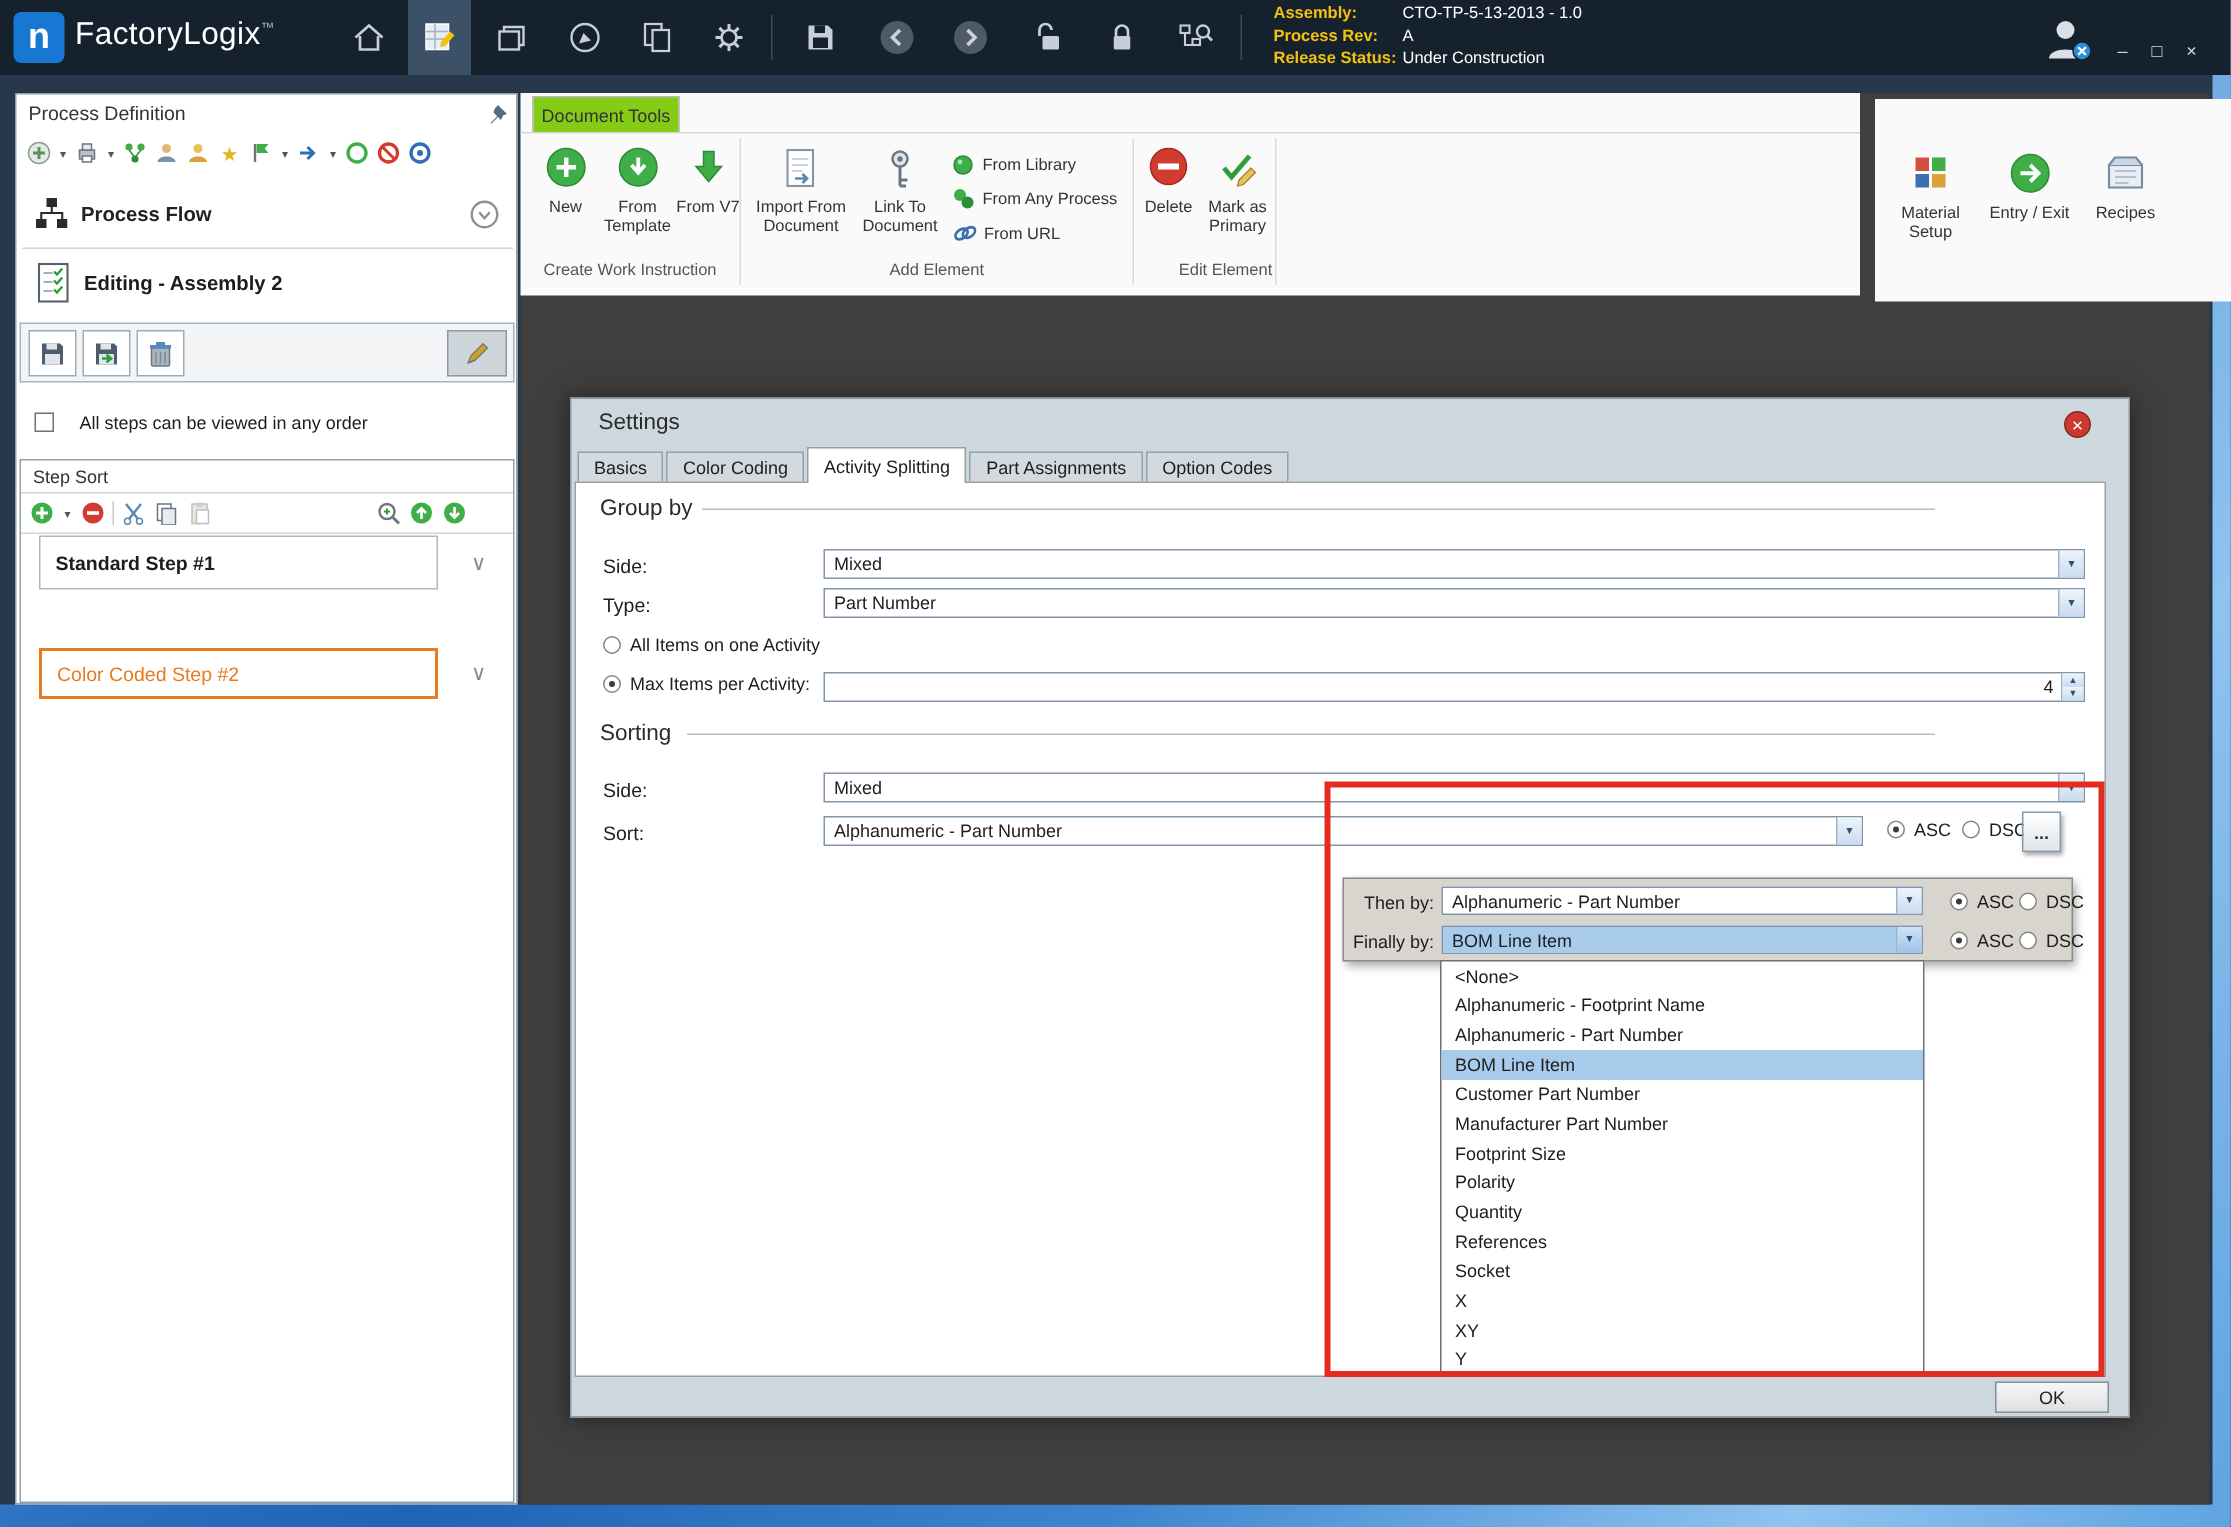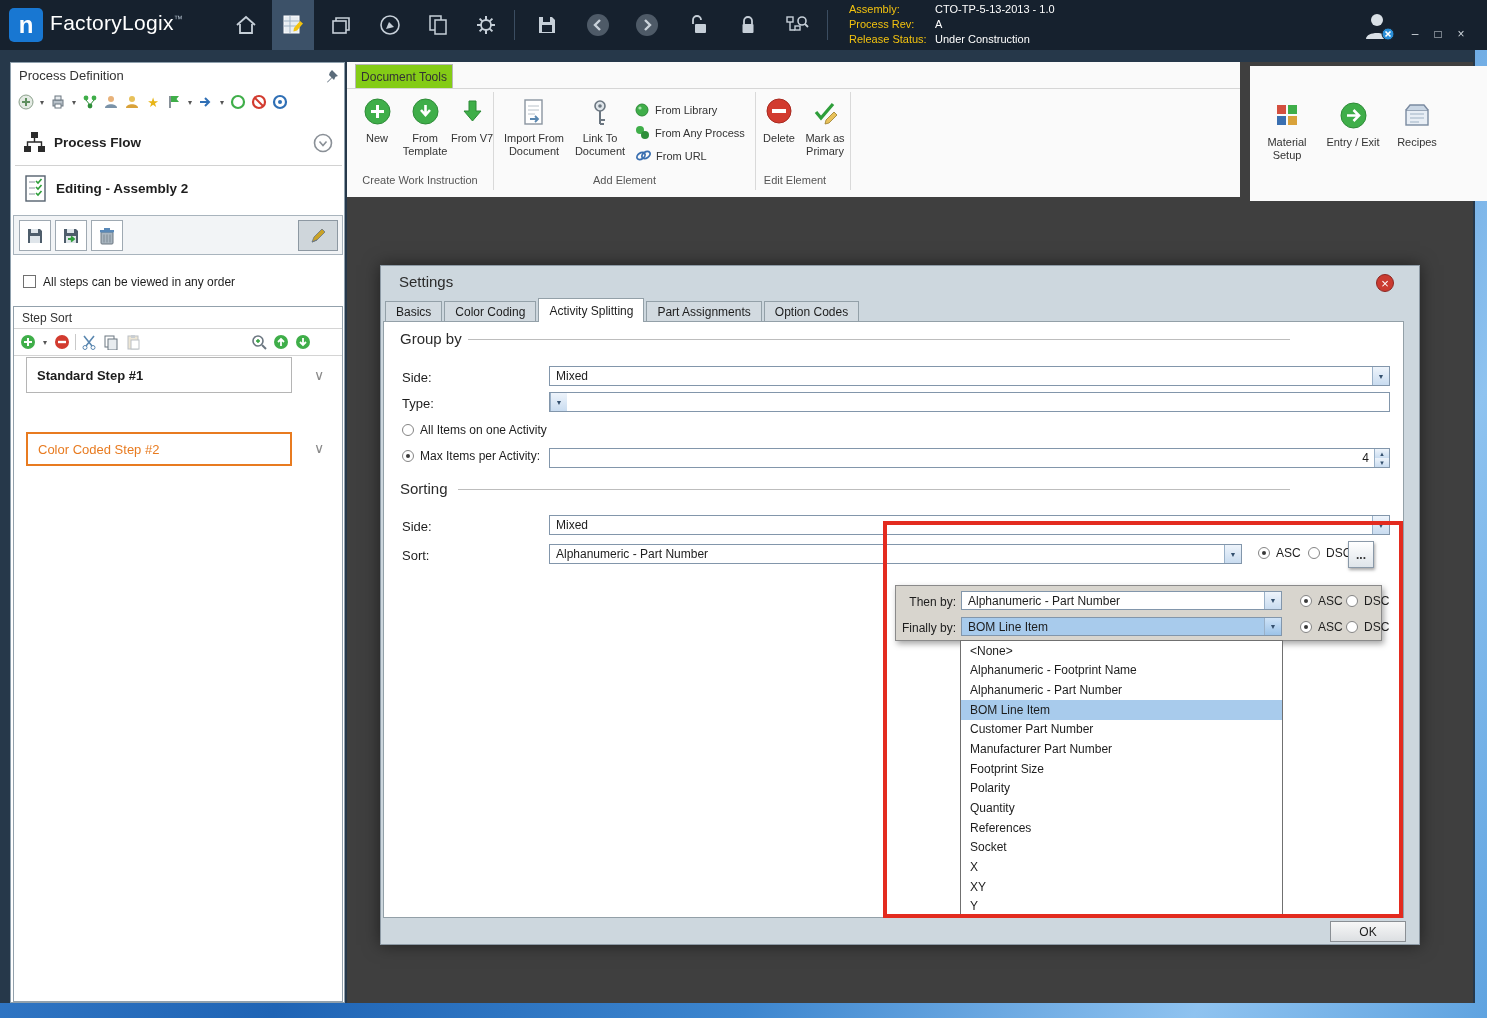--- a/index.html
+++ b/index.html
@@ -7,21 +7,21 @@
 body{background:linear-gradient(115deg,#4a90d9 0%,#1f64b5 38%,#3d86cf 62%,#8fc3f0 85%,#5fa3e0 100%)}
 .abs{position:absolute}
 
 #titlebar{position:absolute;left:0;top:0;width:1487px;height:50px;background:#16212e;z-index:20}
 #logo{position:absolute;left:9px;top:8px;width:34px;height:34px;background:#1877d2;border-radius:5px;color:#fff;font-size:24px;font-weight:bold;display:flex;align-items:center;justify-content:center}
 #appname{position:absolute;left:50px;top:11px;font-size:21px;color:#fff;letter-spacing:.3px}
 #appname sup{font-size:9px;color:#aebbc8}
 .tbi{position:absolute;top:0;width:38px;height:50px;display:flex;align-items:center;justify-content:center}
 .tbsep{position:absolute;top:10px;width:1px;height:30px;background:#3b4d61}
 .inforow{display:flex;line-height:15px}
-.inforow .lab{width:86px;color:#f2c20f;font-weight:normal;font-size:11px}
+.inforow .lab{width:86px;color:#f2c20f;font-weight:bold;font-size:11px}
 .inforow .val{color:#fff;font-size:11px;white-space:nowrap}
 .winbtn{position:absolute;top:26px;width:18px;height:16px;color:#cfd6dc;font-size:12px;display:flex;align-items:center;justify-content:center}
 
 #frame{position:absolute;left:0;top:50px;width:1475px;height:953px;background:#26384a}
 #sidebar{position:absolute;left:10px;top:62px;width:335px;height:941px;background:#fff;border:1px solid #8fa0ad;z-index:5}
 .mi{display:inline-flex;align-items:center;justify-content:center;width:18px;height:18px}
 .caret{font-size:8px;color:#555;width:8px;display:inline-flex;align-items:center;justify-content:center}
 .step{position:absolute;background:#fff;display:flex;align-items:center;padding-left:10px}
 .chev{position:absolute;color:#8a8a8a;font-size:14px}
 #canvas{position:absolute;left:347px;top:62px;width:1126px;height:941px;background:#3f3f3f;z-index:1}
@@ -311,21 +311,21 @@
         </svg>
       </div>
     <div class="abs" style="left:284px;top:4px;width:40px;height:31px;border:1px solid #8d98a2;background:#cfd6db;display:flex;align-items:center;justify-content:center">
         <svg width="18" height="18">
           <path d="M3 15l2-5 8-8 3 3-8 8z" fill="#c9a227" stroke="#6b7680" stroke-width=".8"></path>
           <path d="M3 15l5-2" stroke="#6b7680"></path>
         </svg>
       </div>
   </div>
 
-  <div class="abs" style="left:12px;top:212px;display:flex;align-items:flex-start;gap:7px">
+  <div class="abs" style="left:12px;top:212px;display:flex;align-items:flex-start;gap:17px">
     <span style="width:13px;height:13px;border:1px solid #707070;background:#fff;display:inline-block"></span>
     <span>All steps can be viewed in any order</span>
   </div>
 
   <div class="abs" style="left:2px;top:243px;width:330px;height:696px;border:1px solid #93a1ac;background:#fff">
     <div class="abs" style="left:8px;top:4px;font-size:12px;color:#333">Step Sort</div>
     <div class="abs" style="left:0;top:21px;width:328px;height:1px;background:#d4d4d4"></div>
     <div class="abs" style="left:5px;top:26px;display:flex;align-items:center;gap:4px">
       <span class="mi">
           <svg width="16" height="16">
@@ -485,21 +485,21 @@
   </div>
   <div class="bigbtn" style="left:450px;width:56px">
     <div class="ic">
         <svg width="26" height="28">
           <path d="M4 14l5 6L21 6" stroke="#2e9e3a" stroke-width="3.2" fill="none"></path>
           <path d="M14 22l8-8 3 3-8 8-4 1z" fill="#e8c15a" stroke="#9a7d2a" stroke-width=".8"></path>
         </svg>
       </div>
     <div>Mark as Primary</div>
   </div>
-  <div class="grouplabel" style="left:401px;width:94px">Edit Element</div>
+  <div class="grouplabel" style="left:423px;width:94px">Edit Element</div>
   <div class="gsep" style="left:503px"></div>
 </div>
 
 <div class="ribbonblock" style="left:1250px;top:66px;width:265px;height:135px">
   <div class="bigbtn" style="left:8px;width:58px">
     <div class="ic">
         <svg width="26" height="26">
           <rect x="3" y="3" width="9" height="9" fill="#d34f3f"></rect>
           <rect x="14" y="3" width="9" height="9" fill="#3fae49"></rect>
           <rect x="3" y="14" width="9" height="9" fill="#3a6fb0"></rect>
@@ -546,20 +546,21 @@
     <div class="line" style="left:84px;top:17px;width:822px"></div>
 
     <span class="flabel" style="left:18px;top:48px">Side:</span>
     <div class="combo" style="left:165px;top:44px;width:841px">
       <span class="txt">Mixed</span>
       <span class="cbtn">▼</span>
     </div>
 
     <span class="flabel" style="left:18px;top:74px">Type:</span>
     <div class="combo" style="left:165px;top:70px;width:841px">
+      <span class="txt">Part Number</span>
       <span class="cbtn">▼</span>
     </div>
 
     <div class="radio" style="left:18px;top:101px">
         <span class="dot"></span>
         <span>All Items on one Activity</span>
       </div>
     <div class="radio sel" style="left:18px;top:127px">
         <span class="dot"></span>
         <span>Max Items per Activity:</span>

